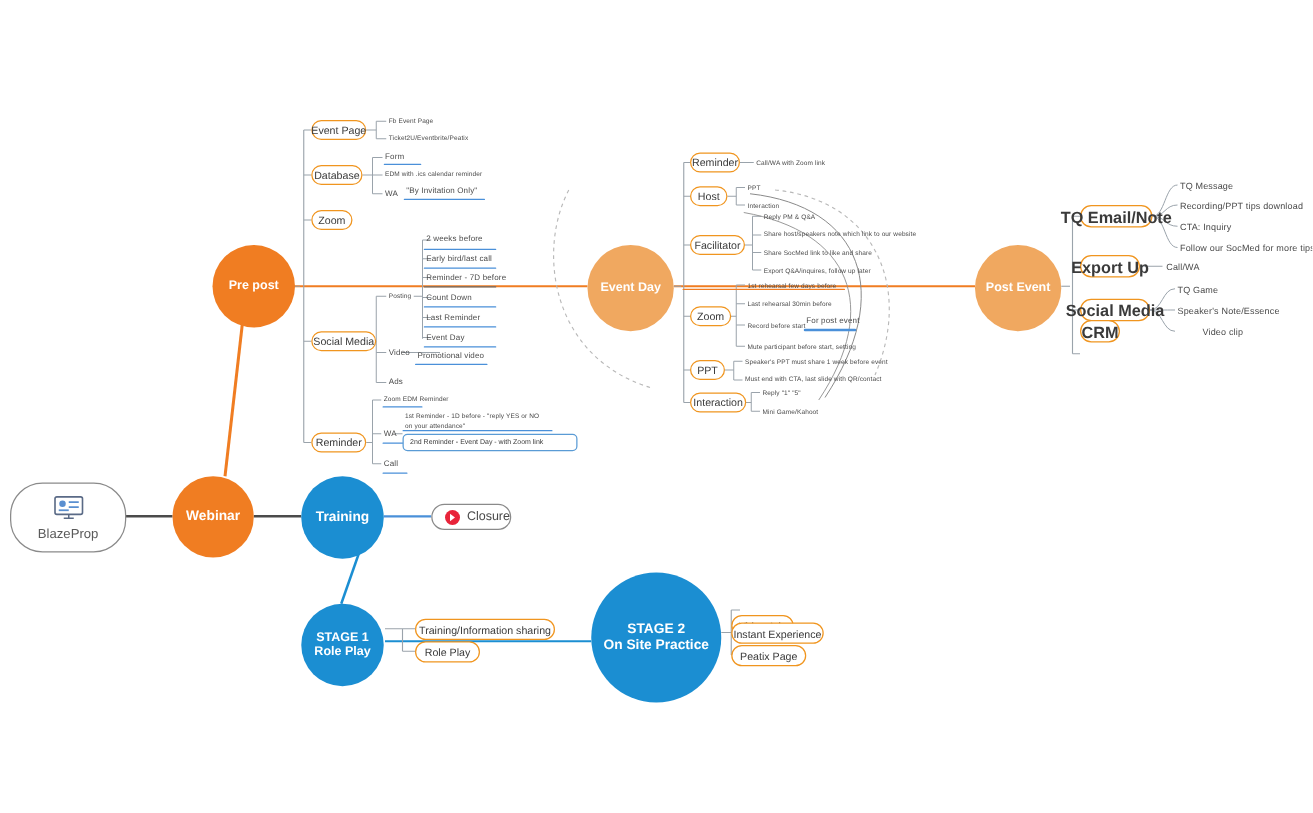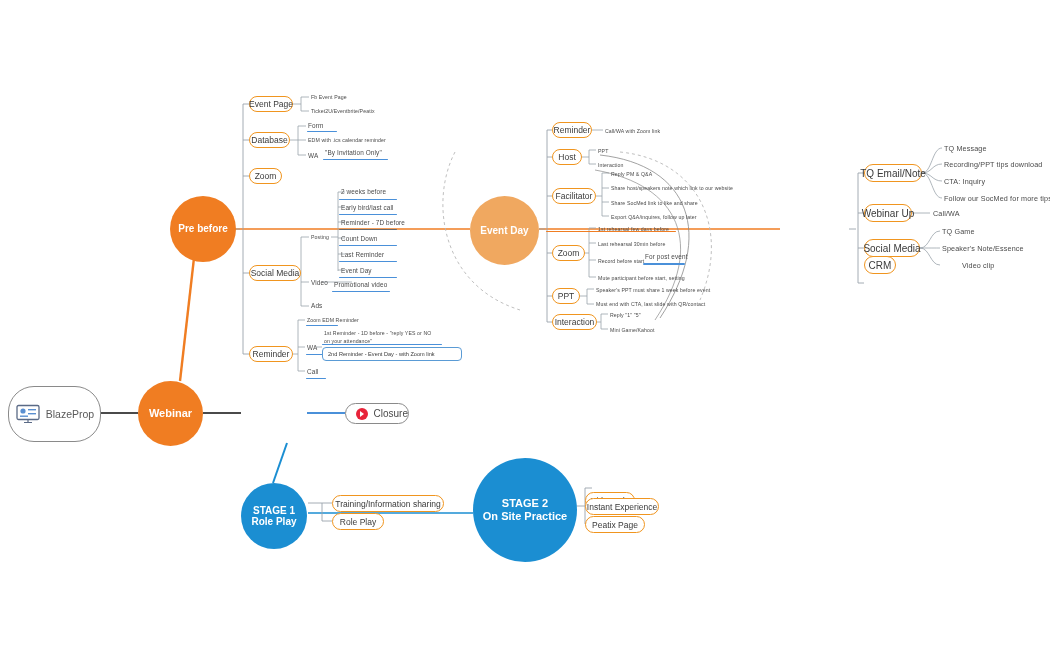--- a/index.html
+++ b/index.html
@@ -12,39 +12,39 @@
   
   .circle{border-radius:50%;display:flex;align-items:center;justify-content:center;text-align:center;color:#fff;font-weight:bold;line-height:1.15;}
   .c-orange{background:#f07d22;}
   .c-orange-light{background:#f0a860;}
   .c-blue{background:#1b8ed2;}
 
   
   .pill{border-radius:11px;border:1.2px solid #f0951f;background:#ffffff;color:#3a3a3a;
         display:flex;align-items:center;justify-content:center;text-align:left;
         font-size:8.5px;padding:0 7px;box-sizing:border-box;white-space:nowrap;}
-  .pill.big{font-size:10px;border-radius:13px;}
+  .pill.big{font-size:13px;border-radius:13px;font-weight:bold;}
 
   
   .leaf{position:absolute;font-size:5.2px;color:#4a4a4a;white-space:nowrap;letter-spacing:0.02em;}
   .leaf.m{font-size:6.4px;}
   .leaf.l{font-size:7.2px;}
 
   
   .ul{position:absolute;height:1.4px;background:#4a90d9;border-radius:1px;}
   .ul.dark{background:#6b6b6b;}
   .ul.orange{background:#f07d22;}
 
   
   .callout{position:absolute;border:1px solid #5a9bd5;border-radius:4px;background:#fff;
            font-size:5.6px;color:#3a3a3a;padding:3px 5px;white-space:nowrap;}
 
   
   .root-card{border:1.4px solid #8a8a8a;border-radius:26px;background:#fff;
-             display:flex;flex-direction:row;align-items:center;justify-content:center;gap:5px;}
+             display:flex;flex-direction:column;align-items:center;justify-content:center;gap:5px;}
   .root-label{font-size:10.5px;color:#5a5a5a;}
 
   .closure{border:1.2px solid #8a8a8a;border-radius:14px;background:#fff;display:flex;align-items:center;
            justify-content:flex-end;gap:6px;font-size:10px;color:#4a4a4a;}
   .closure-dot{width:12px;height:12px;border-radius:50%;background:#e8243a;display:flex;align-items:center;justify-content:center;}
   .closure-dot::after{content:"";width:0;height:0;border-left:4px solid #fff;border-top:3px solid transparent;border-bottom:3px solid transparent;margin-left:1px;}
 </style>
 </head>
 <body>
 
@@ -127,22 +127,24 @@
       <circle cx="8" cy="7" r="2.6" fill="#5a8fd0"></circle>
       <rect x="13" y="5" width="8" height="1.4" fill="#5a8fd0"></rect>
       <rect x="13" y="9" width="8" height="1.4" fill="#5a8fd0"></rect>
       <rect x="5" y="11.5" width="8" height="1.4" fill="#5a8fd0"></rect>
       <path d="M13 15.5 L13 18.5 M9 18.5 L17 18.5" stroke="#5a6a86" stroke-width="1.2" fill="none"></path>
     </svg>
     <span class="root-label">BlazeProp</span>
   </div>
 
   <div class="node circle c-orange" style="left:138px;top:381px;width:65px;height:65px;font-size:11px;">Webinar</div>
-  <div class="node circle c-orange" style="left:170px;top:196px;width:66px;height:66px;font-size:10px;">Pre before</div>
+  <div class="node circle c-blue" style="left:241px;top:381px;width:66px;height:66px;font-size:11px;">Training</div>
+  <div class="node circle c-orange" style="left:170px;top:196px;width:66px;height:66px;font-size:10px;">Pre post</div>
   <div class="node circle c-orange-light" style="left:470px;top:196px;width:69px;height:69px;font-size:10px;">Event Day</div>
+  <div class="node circle c-orange-light" style="left:780px;top:196px;width:69px;height:69px;font-size:10px;">Post Event</div>
 
   <div class="node circle c-blue" style="left:241px;top:483px;width:66px;height:66px;font-size:10px;flex-direction:column;">
     <span>STAGE 1</span>
     <span>Role Play</span>
   </div>
   <div class="node circle c-blue" style="left:473px;top:458px;width:104px;height:104px;font-size:11px;flex-direction:column;">
     <span>STAGE 2</span>
     <span>On Site Practice</span>
   </div>
 
@@ -227,21 +229,21 @@
   <div class="node pill" style="left:552px;top:314px;width:45px;height:16px;">Interaction</div>
   <div class="leaf" style="left:610px;top:312px;">Reply "1" "5"</div>
   <div class="leaf" style="left:610px;top:327px;">Mini Game/Kahoot</div>
 
   <div class="node pill big" style="left:864px;top:164px;width:58px;height:18px;">TQ Email/Note</div>
   <div class="leaf l" style="left:944px;top:144px;">TQ Message</div>
   <div class="leaf l" style="left:944px;top:160px;">Recording/PPT tips download</div>
   <div class="leaf l" style="left:944px;top:177px;">CTA: Inquiry</div>
   <div class="leaf l" style="left:944px;top:194px;">Follow our SocMed for more tips</div>
 
-  <div class="node pill big" style="left:864px;top:204px;width:48px;height:18px;">Webinar Up</div>
+  <div class="node pill big" style="left:864px;top:204px;width:48px;height:18px;">Export Up</div>
   <div class="leaf l" style="left:933px;top:209px;">Call/WA</div>
 
   <div class="node pill big" style="left:864px;top:239px;width:56px;height:18px;">Social Media</div>
   <div class="leaf l" style="left:942px;top:227px;">TQ Game</div>
   <div class="leaf l" style="left:942px;top:244px;">Speaker's Note/Essence</div>
   <div class="leaf l" style="left:942px;top:261px;margin-left:20px;">Video clip</div>
 
   <div class="node pill big" style="left:864px;top:256px;width:32px;height:18px;">CRM</div>
 
   <div class="node pill" style="left:332px;top:495px;width:112px;height:17px;">Training/Information sharing</div>

